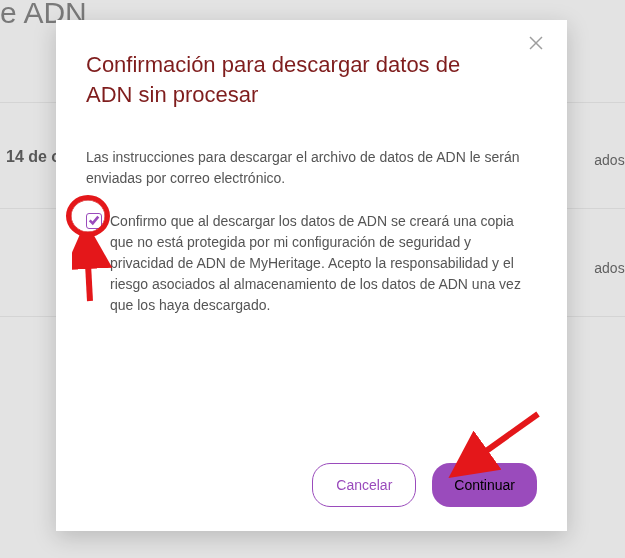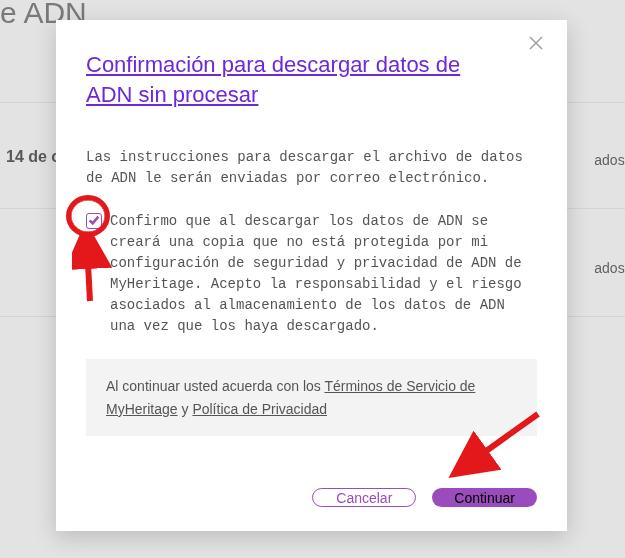--- a/index.html
+++ b/index.html
@@ -52,27 +52,26 @@
     position: absolute; top: 16px; right: 18px;
     width: 20px; height: 20px;
     cursor: pointer;
     color: #888;
   }
   .close-btn svg { width: 14px; height: 14px; stroke: #9e9e9e; stroke-width: 1.5; }
 
   .modal h1 {
     font-size: 22px;
     font-weight: 400;
-    color: #6d28d9;
+    color: #7f1d1d;
     line-height: 1.35;
     margin-bottom: 38px;
     padding-right: 26px;
-    text-decoration: underline;
   }
-  .body-block { font-size: 14px; line-height: 1.5; color: #555; font-family: Liberation Mono, monospace; }
+  .body-block { font-size: 14px; line-height: 1.5; color: #555; }
   .intro { margin-bottom: 22px; }
 
   .consent-row { display: flex; gap: 8px; margin-bottom: 22px; }
   .checkbox {
     flex: 0 0 16px; width: 16px; height: 16px;
     border: 1.5px solid var(--accent);
     border-radius: 3px;
     display: flex; align-items: center; justify-content: center;
     cursor: pointer;
     margin-top: 2px;
@@ -89,21 +88,21 @@
     margin-bottom: 10px;
   }
   .legal-box a { color: #555; text-decoration: underline; cursor: pointer; }
 
   .btn-row {
     display: flex; justify-content: flex-end; gap: 16px;
     margin-top: auto;
     padding-top: 26px;
   }
   .btn {
-    min-width: 104px; height: 19px;
+    min-width: 104px; height: 44px;
     border-radius: 18px;
     font-size: 14px;
     display: flex; align-items: center; justify-content: center;
     cursor: pointer;
     padding: 0 22px;
   }
   .btn-cancel {
     border: 1.5px solid var(--accent);
     color: var(--accent);
     background: #fff;
@@ -157,23 +156,20 @@
     <div class="checkbox">
       <span>
         <svg viewBox="0 0 14 14">
             <polyline points="2,7.5 5.5,11 12,3"></polyline>
           </svg>
       </span>
     </div>
     <p class="body-block consent-text">Confirmo que al descargar los datos de ADN se creará una copia que no está protegida por mi configuración de seguridad y privacidad de ADN de MyHeritage. Acepto la responsabilidad y el riesgo asociados al almacenamiento de los datos de ADN una vez que los haya descargado.</p>
   </div>
 
-  <div class="legal-box">
-    <span>Al continuar usted acuerda con los </span><a>Términos de Servicio de MyHeritage</a><span> y </span><a>Política de Privacidad</a>
-  </div>
 
   <div class="btn-row">
     <div class="btn btn-cancel">Cancelar</div>
     <div class="btn btn-continue">Continuar</div>
   </div>
 </div>
 
 <div class="anno red-circle"></div>
 <div class="anno arrow1-wrap">
   <svg viewBox="0 0 40 80" width="40" height="80">

